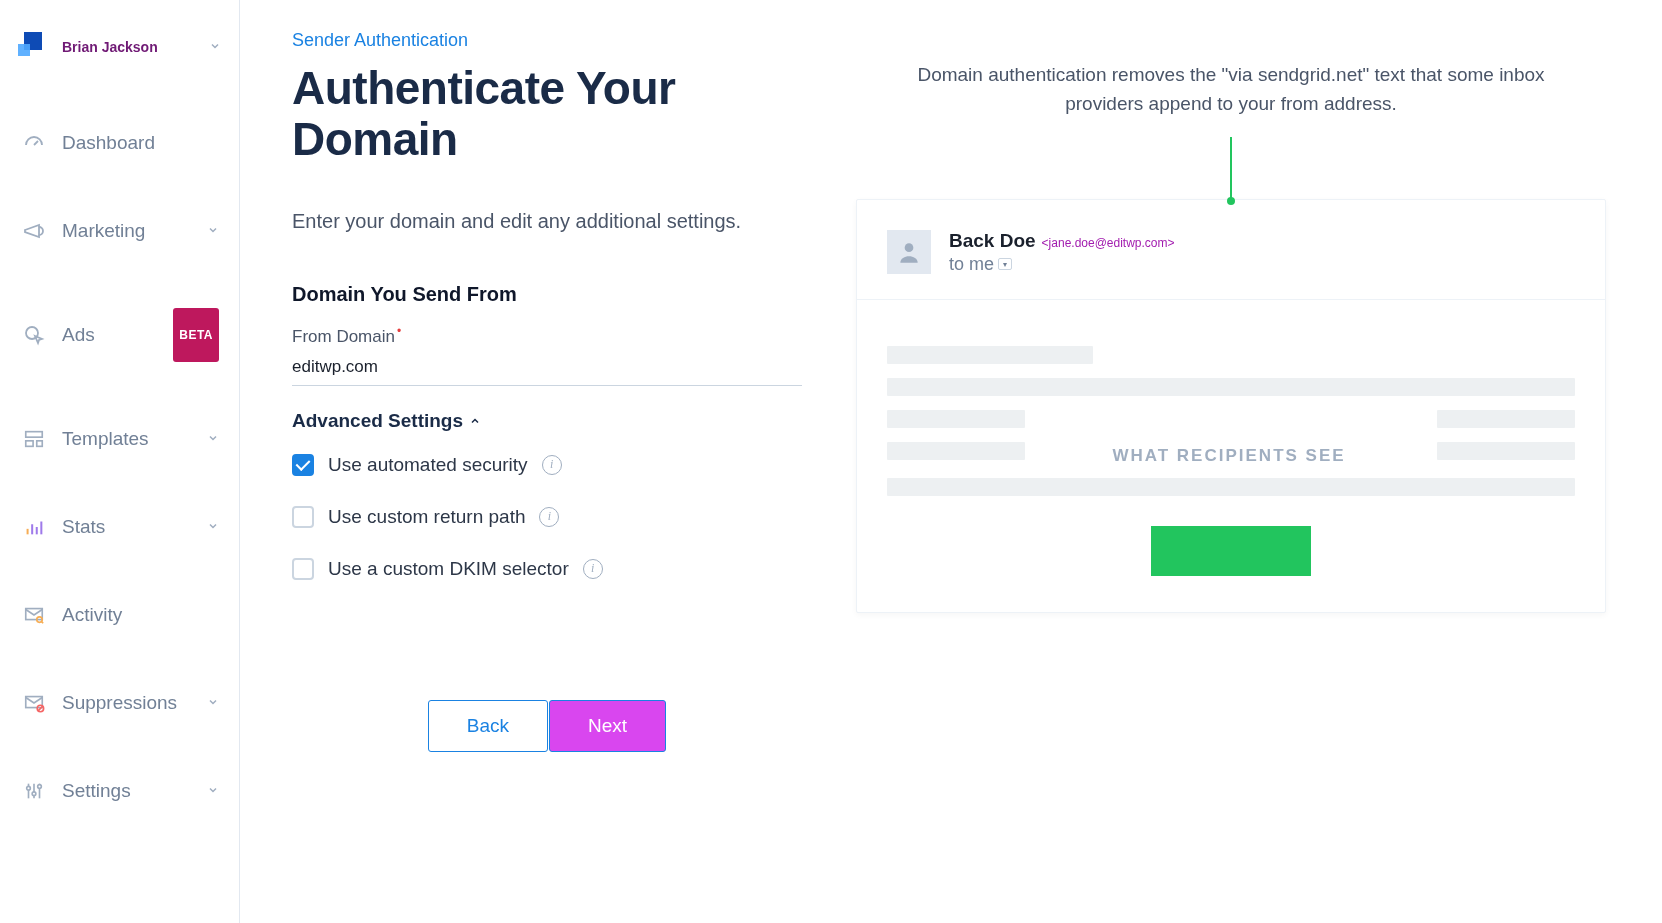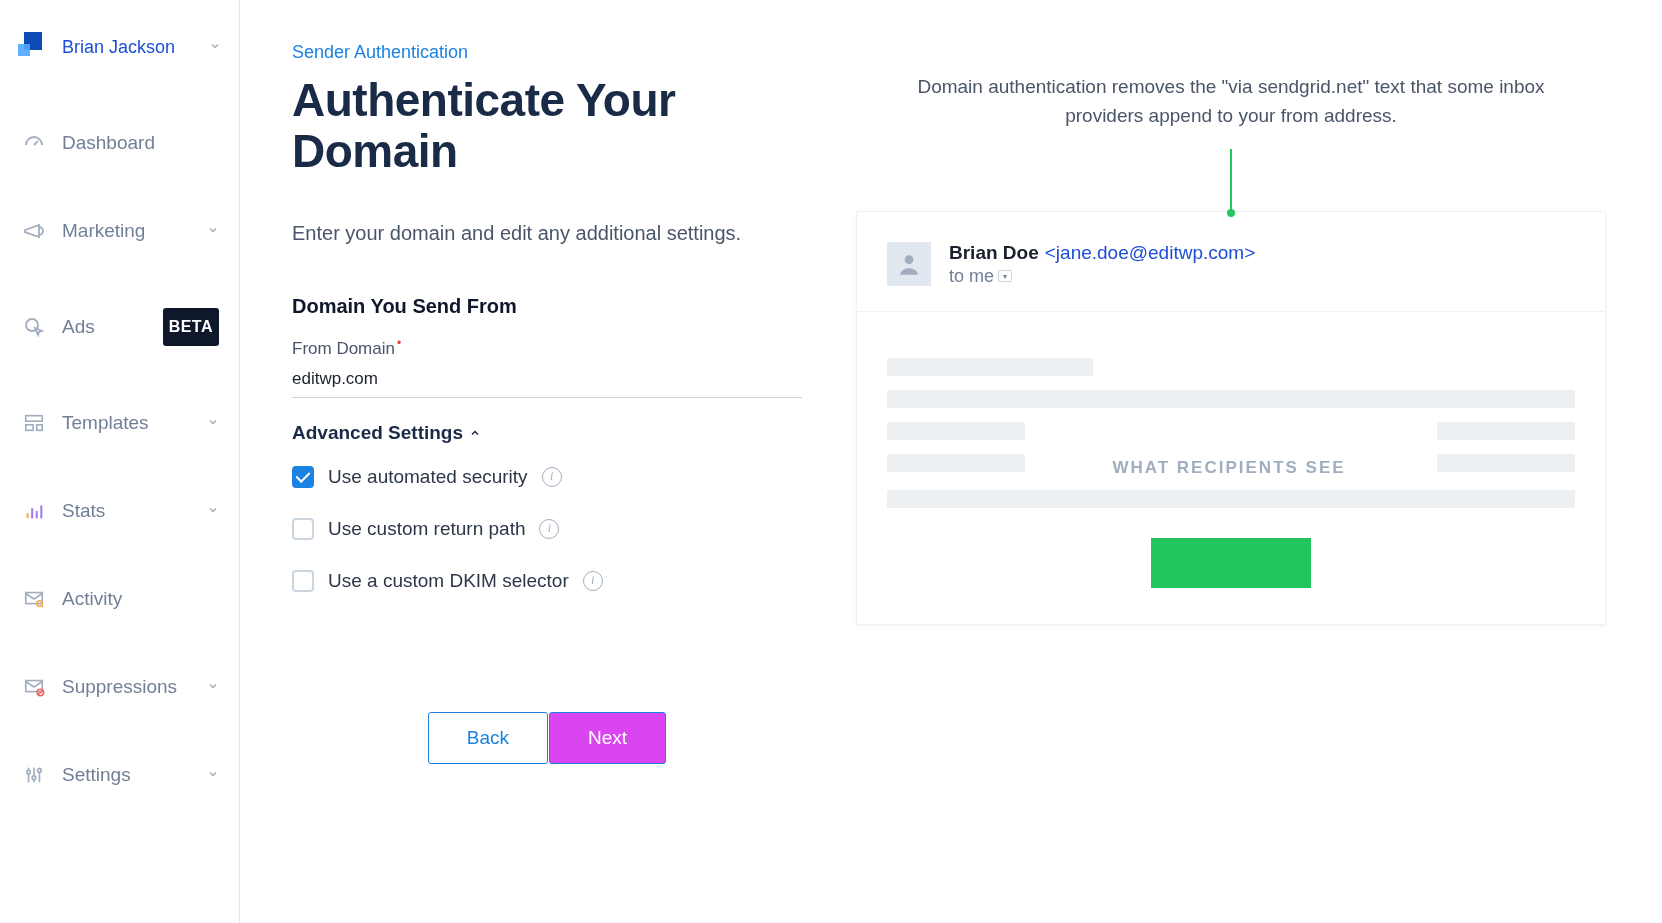--- a/index.html
+++ b/index.html
@@ -23,49 +23,48 @@
       padding: 8px 18px;
       margin-bottom: 48px;
       cursor: pointer;
     }
     .user-logo {
       width: 30px; height: 30px; margin-right: 14px;
       position: relative;
     }
     .user-logo .sq1 { position:absolute; width:18px; height:18px; background:#0e4bb5; left:6px; top:0; }
     .user-logo .sq2 { position:absolute; width:12px; height:12px; background:#4fa8ff; left:0; top:12px; opacity:.9;}
-    .user-name { font-weight:400; font-size:18px; color:#1d4ed8; flex:1; }
+    .user-name { font-weight:700; font-size:14px; color:#701a75; flex:1; }
     .chev { color:#a0aec0; font-size:14px; }
 
     .nav-item {
       display:flex; align-items:center;
       padding: 14px 20px 14px 20px;
       margin-bottom: 38px;
       cursor:pointer;
       color:#718096;
       font-size:19px;
     }
     .nav-item .ico { width:28px; height:22px; margin-right:14px; display:flex; align-items:center; justify-content:center; }
     .nav-item .ico svg { stroke:#a0aec0; }
     .nav-item .lbl { flex:1; }
     .nav-item .beta {
-      background:#0f172a; color:#fff;
-      font-size:16px; font-weight:700;
-      padding:10px 6px; border-radius:3px;
+      background:#be185d; color:#fff;
+      font-size:12px; font-weight:700;
+      padding:20px 6px; border-radius:3px;
       letter-spacing:.5px;
       margin-left:6px;
     }
 
     
     .main {
       flex:1;
       padding: 30px 56px 0 52px;
       display:flex;
       gap: 54px;
-      margin-top: 12px;
     }
     .form-col { width: 510px; }
     .breadcrumb {
       color:#1a82e2; font-size:18px; font-weight:500;
       margin-bottom: 12px;
     }
     h1 {
       font-size:46px; font-weight:800;
       color:#1a2b47; line-height:1.1;
       margin-bottom: 42px;
@@ -160,21 +159,21 @@
       padding:30px 30px 24px 30px;
       border-bottom:1px solid #edf2f7;
     }
     .avatar {
       width:44px; height:44px; background:#e2e8f0;
       display:flex; align-items:center; justify-content:center;
     }
     .avatar svg { fill:#a0aec0; }
     .from-line { display:flex; align-items:baseline; gap:6px;}
     .from-name { font-weight:700; font-size:19px; color:#1a202c;}
-    .from-addr { color:#1d4ed8; font-size:19px;}
+    .from-addr { color:#a21caf; font-size:12px;}
     .to-line { color:#718096; font-size:18px; margin-top:2px; display:flex; align-items:center; gap:4px;}
     .drop-box { border:1px solid #cbd5e0; width:14px; height:12px; display:inline-flex; align-items:center; justify-content:center; font-size:8px; color:#718096; border-radius:2px; padding-top:1px;}
 
     .inbox-body { padding:46px 30px 36px 30px; position:relative;}
     .ph { background:#edf0f2; height:18px; border-radius:1px; margin-bottom:14px;}
     .wat {
       position:absolute; left:0; right:4px; top:50%;
       transform:translateY(-50%);
       text-align:center;
       color:#a0aec0; font-weight:700; letter-spacing:2px;
@@ -373,21 +372,21 @@
     <div class="inbox-card">
       <div class="inbox-head">
         <div class="avatar">
           <svg width="26" height="26" viewBox="0 0 24 24">
               <circle cx="12" cy="8" r="4"></circle>
               <path d="M4 22c0-4 4-6 8-6s8 2 8 6"></path>
             </svg>
         </div>
         <div>
           <div class="from-line">
-            <span class="from-name">Brian Doe</span>
+            <span class="from-name">Back Doe</span>
             <span class="from-addr">&lt;jane.doe@editwp.com&gt;</span>
           </div>
           <div class="to-line">
             <span>to me</span>
             <span class="drop-box">▾</span>
           </div>
         </div>
       </div>
 
       <div class="inbox-body">

